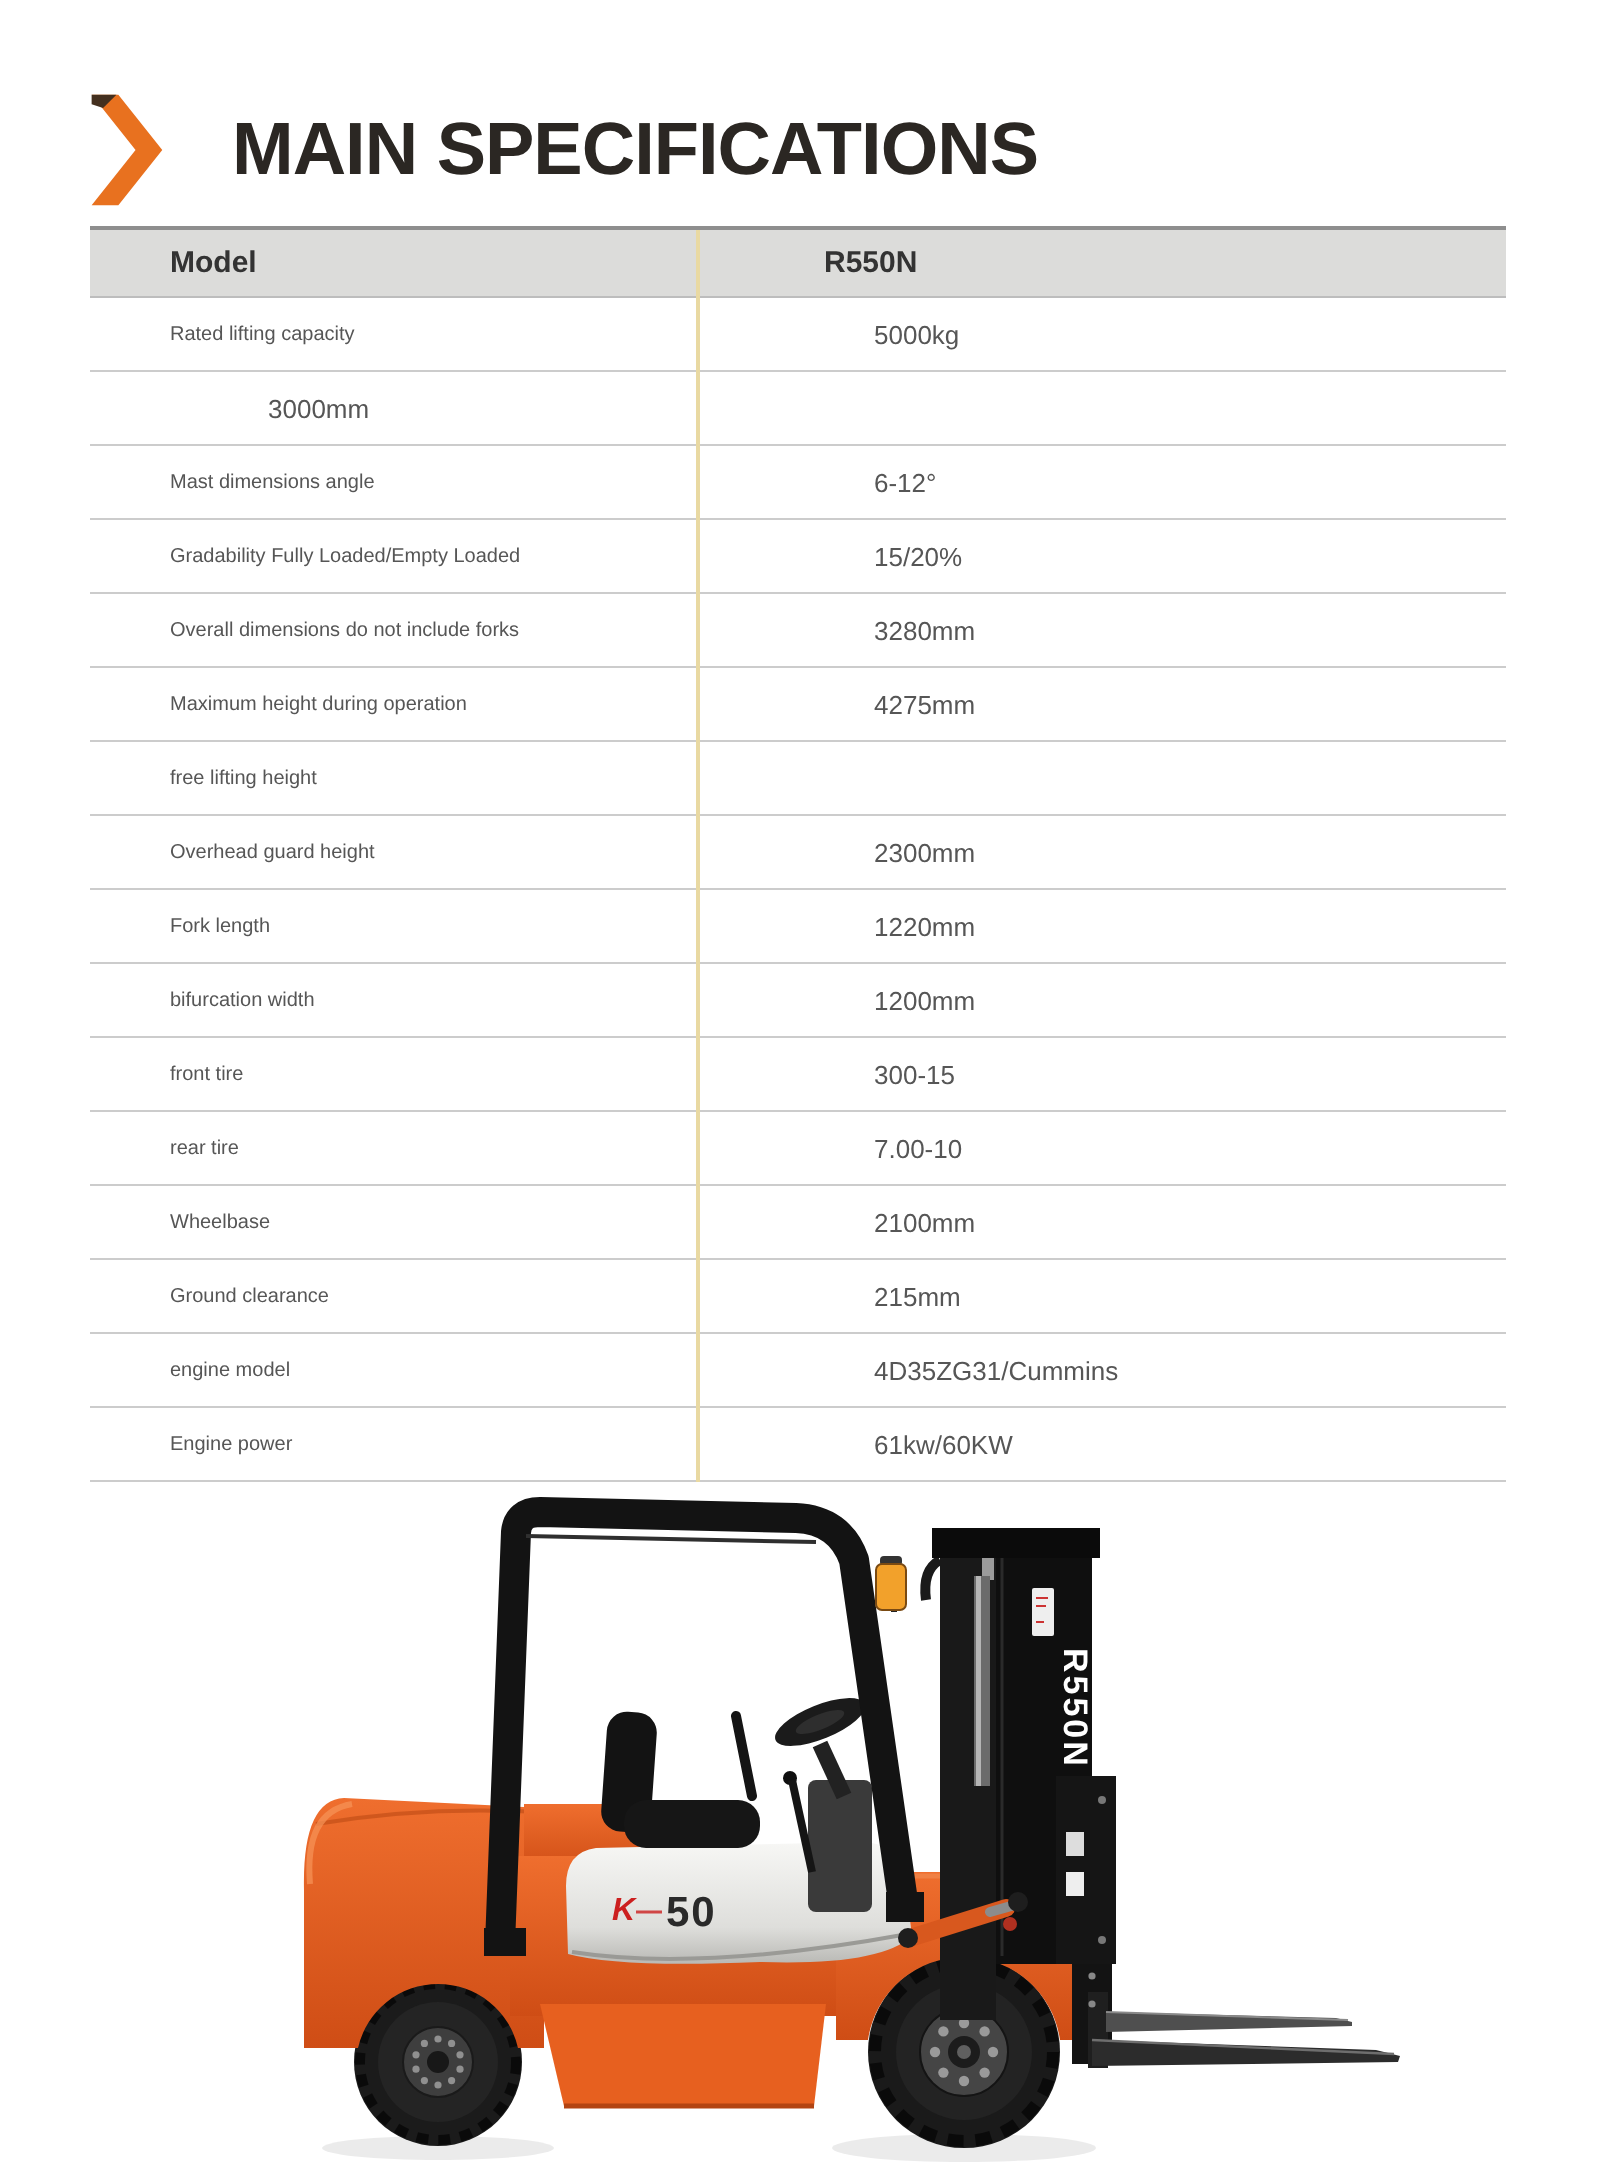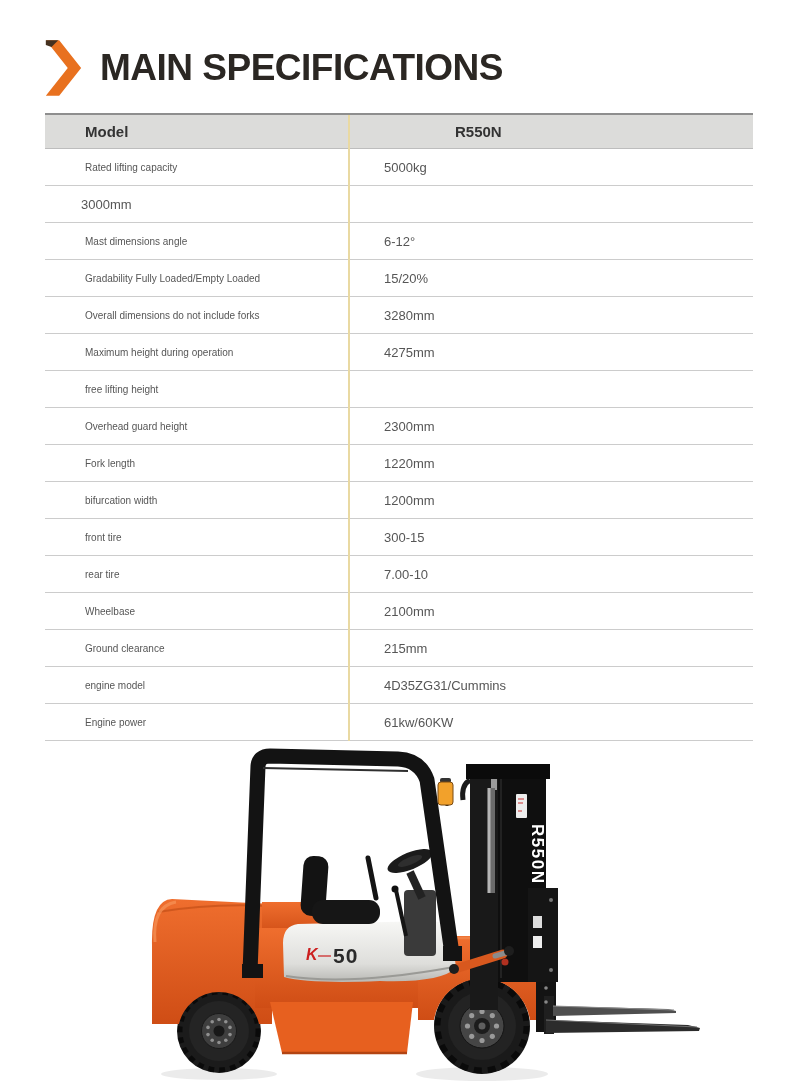--- a/index.html
+++ b/index.html
@@ -5,53 +5,53 @@
   html,body{margin:0;padding:0;}
   body{
     width:800px;height:1086px;position:relative;background:#ffffff;
     font-family:"Liberation Sans", sans-serif;overflow:hidden;
   }
   
   .title-block{position:absolute;left:42px;top:38px;display:flex;align-items:center;gap:16px;}
   .title-icon{width:42px;height:60px;flex:0 0 auto;}
   .page-title{
     font-size:37px;font-weight:bold;color:#2b2723;letter-spacing:-0.5px;
-    margin:0;white-space:nowrap;
+    margin:16px;white-space:nowrap;
   }
   
   .spec-table{
     position:absolute;left:45px;top:113px;width:708px;
     border-top:2px solid #8e8e8e;
   }
   .gold-divider{
     position:absolute;left:303px;top:0;bottom:0;width:2px;
     background:#e9d9a2;z-index:2;
   }
   .spec-header{
     display:flex;align-items:center;height:33px;background:#dcdcda;
-    border-bottom:1px solid #bdbdbd;position:relative;gap:43px;
+    border-bottom:1px solid #bdbdbd;position:relative;
   }
   .spec-header .col-label{
     width:303px;padding-left:40px;box-sizing:border-box;
     font-size:15px;font-weight:bold;color:#333333;
   }
   .spec-header .col-value{
     flex:1;padding-left:64px;box-sizing:border-box;
     font-size:15px;font-weight:bold;color:#333333;
   }
   .spec-row{
     display:flex;align-items:center;height:36px;
     border-bottom:1px solid #cccccc;position:relative;background:#ffffff;
   }
   .spec-row .col-label{
     width:303px;padding-left:40px;box-sizing:border-box;
     font-size:10px;color:#565656;
   }
   .spec-row .col-value{
-    flex:1;padding-left:36px;box-sizing:border-box;
+    flex:1;padding-left:89px;box-sizing:border-box;
     font-size:13px;color:#565656;
   }
   
   .forklift-wrap{position:absolute;left:0;top:740px;width:800px;height:346px;}
 </style>
 </head>
 <body>
 
 <div class="title-block">
   <svg class="title-icon" viewBox="0 0 44 62">

